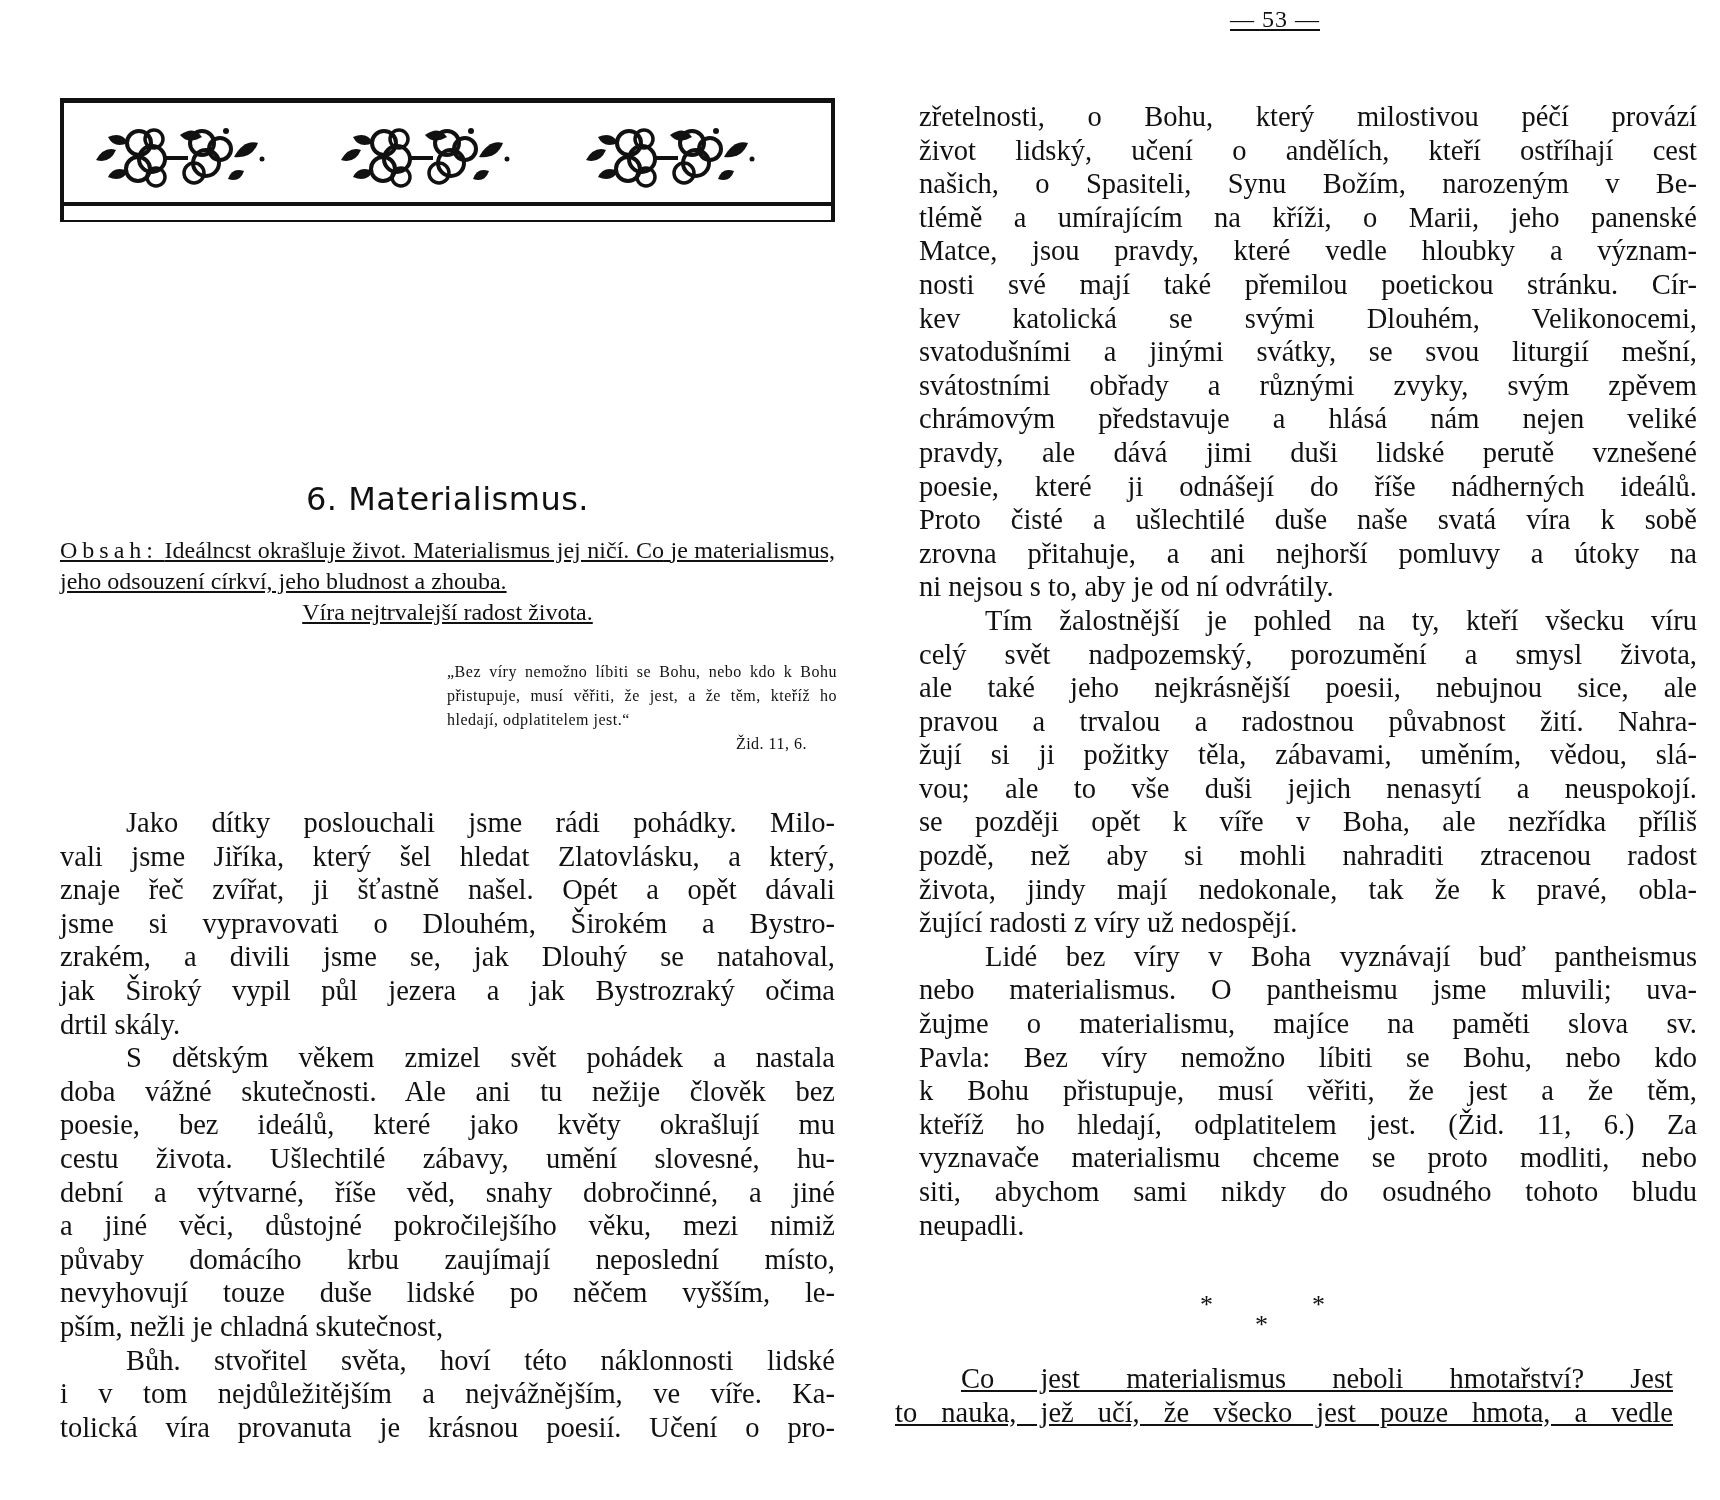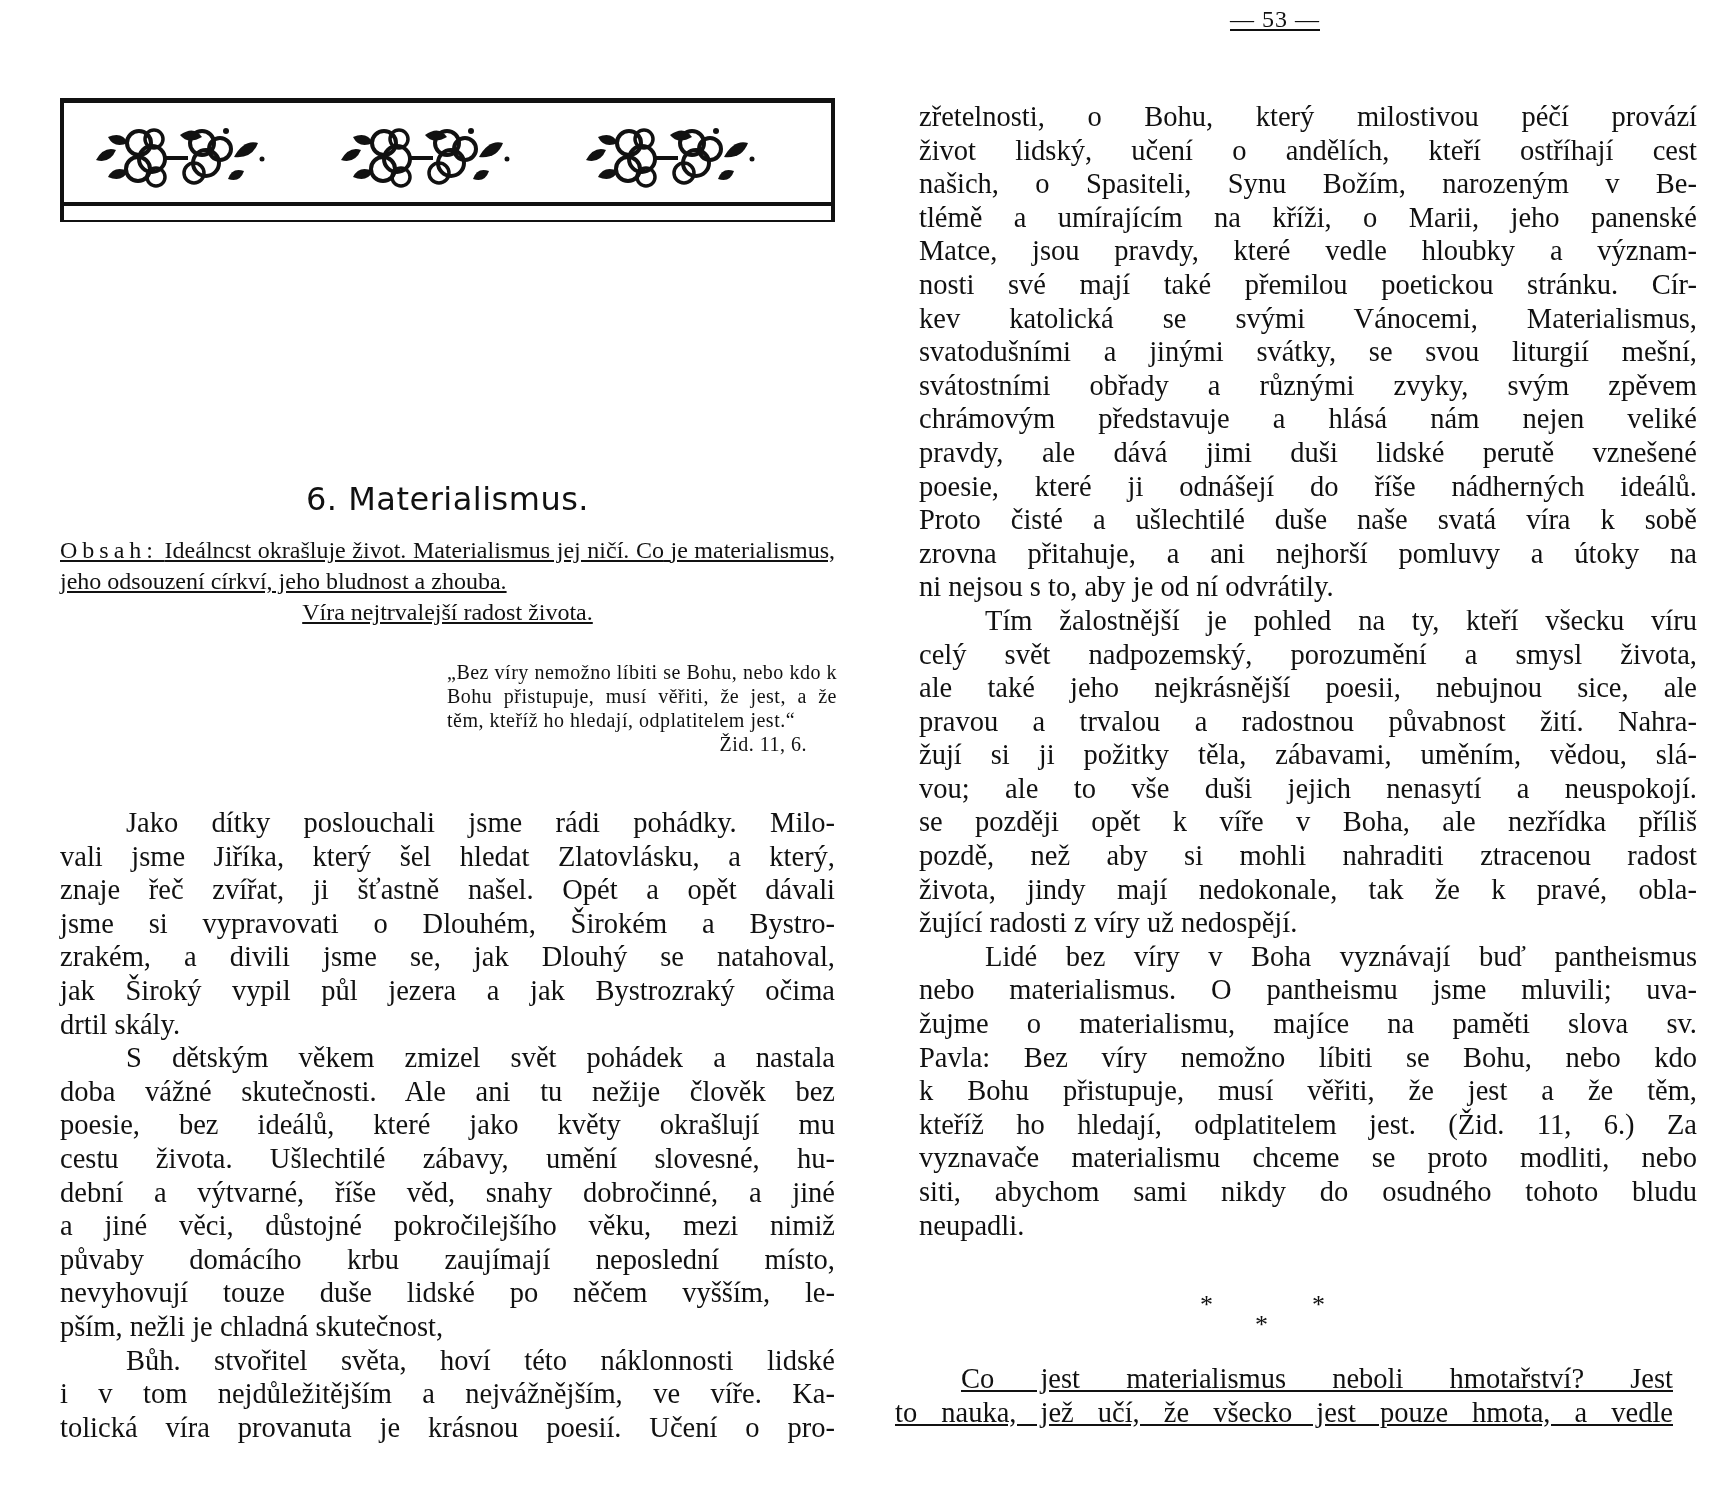--- a/index.html
+++ b/index.html
@@ -29,21 +29,21 @@
     font-family: "DejaVu Sans", sans-serif; font-size: 32px; letter-spacing: 0.5px;
   }
   .summary {
     position: absolute; left: 60px; top: 535px; width: 775px;
     font-size: 24px; line-height: 31px; text-align: justify; text-decoration: underline;
   }
   .summary .lbl { letter-spacing: 5px; }
   .summary .center { display: block; text-align: center; }
   .motto {
     position: absolute; left: 447px; top: 660px; width: 390px;
-    font-size: 20px; line-height: 24px; text-align: justify; letter-spacing: 0.5px;
+    font-size: 16px; line-height: 24px; text-align: justify; letter-spacing: 0.5px;
   }
   .motto .ref { display: block; text-align: right; padding-right: 30px; }
   .body-text {
     font-size: 28.5px; line-height: 33.6px; text-align: justify; margin: 0;
   }
   .body-text .line { display: block; text-align: justify; text-align-last: justify; white-space: nowrap; }
   .body-text .line.last { text-align-last: left; }
   .body-text .line.indent { padding-left: 66px; }
   .left-body { position: absolute; left: 60px; top: 806px; width: 775px; }
   .right-body { position: absolute; left: 894px; top: 100px; width: 778px; margin-left: 25px; }
@@ -128,21 +128,21 @@
     <span class="line">i v tom nejdůležitějším a nejvážnějším, ve víře. Ka-</span>
     <span class="line">tolická víra provanuta je krásnou poesií. Učení o pro-</span>
   </div>
 <div class="right-body body-text" id="right-body">
     <span class="line">zřetelnosti, o Bohu, který milostivou péčí provází</span>
     <span class="line">život lidský, učení o andělích, kteří ostříhají cest</span>
     <span class="line">našich, o Spasiteli, Synu Božím, narozeným v Be-</span>
     <span class="line">tlémě a umírajícím na kříži, o Marii, jeho panenské</span>
     <span class="line">Matce, jsou pravdy, které vedle hloubky a význam-</span>
     <span class="line">nosti své mají také přemilou poetickou stránku. Cír-</span>
-    <span class="line">kev katolická se svými Vánocemi, Materialismus,</span>
+    <span class="line">kev katolická se svými Dlouhém, Velikonocemi,</span>
     <span class="line">svatodušními a jinými svátky, se svou liturgií mešní,</span>
     <span class="line">svátostními obřady a různými zvyky, svým zpěvem</span>
     <span class="line">chrámovým představuje a hlásá nám nejen veliké</span>
     <span class="line">pravdy, ale dává jimi duši lidské perutě vznešené</span>
     <span class="line">poesie, které ji odnášejí do říše nádherných ideálů.</span>
     <span class="line">Proto čisté a ušlechtilé duše naše svatá víra k sobě</span>
     <span class="line">zrovna přitahuje, a ani nejhorší pomluvy a útoky na</span>
     <span class="line last">ni nejsou s to, aby je od ní odvrátily.</span>
     <span class="line indent">Tím žalostnější je pohled na ty, kteří všecku víru</span>
     <span class="line">celý svět nadpozemský, porozumění a smysl života,</span>

